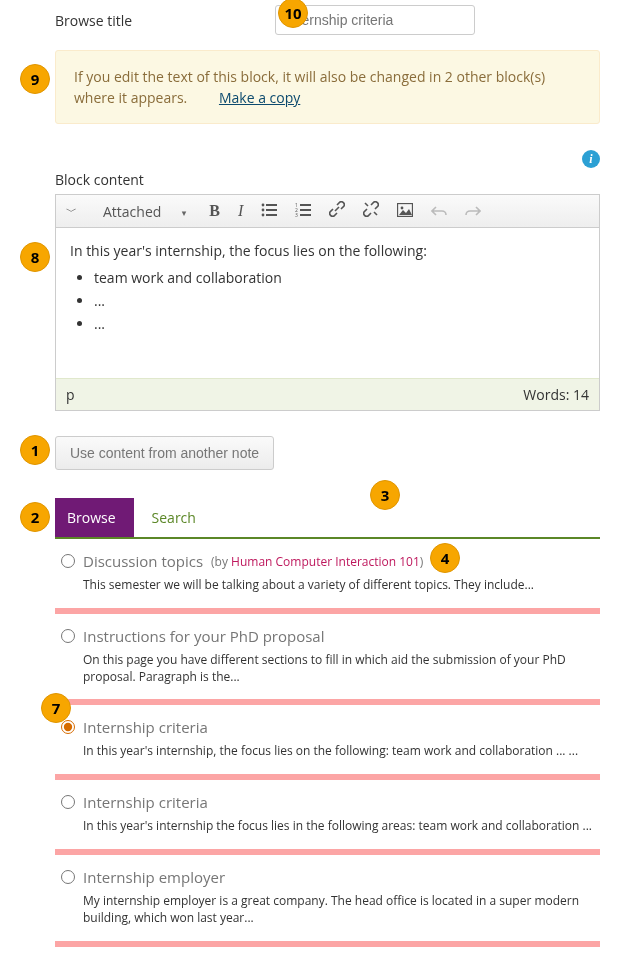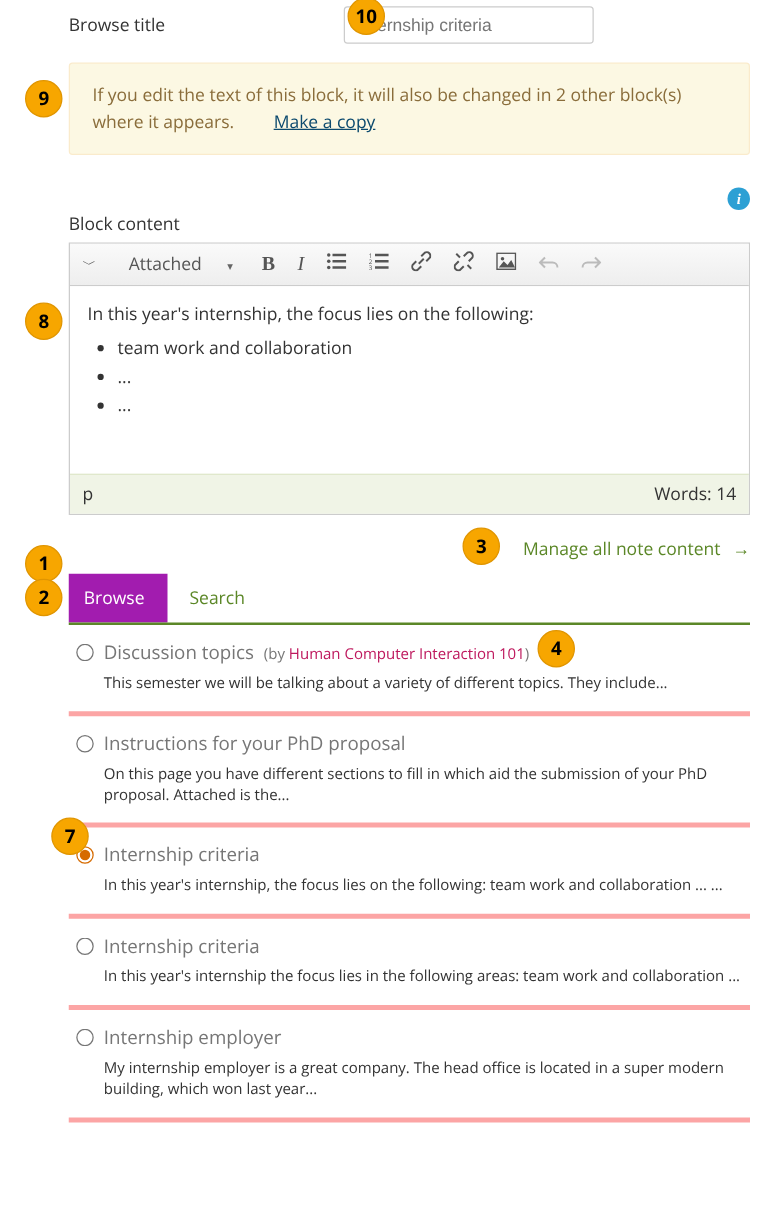--- a/index.html
+++ b/index.html
@@ -62,24 +62,24 @@
     background: linear-gradient(#fafafa,#ececec);
     border: 1px solid #ccc; border-radius: 3px;
     padding: 8px 14px; color: #777; font-size:14px;
     display:inline-block; cursor:pointer;
   }
   .manage-row { display:flex; justify-content:flex-end; padding: 18px 10px 10px 0; position:relative;}
   .manage-link { color: #5b8727; font-size:14px; text-decoration:none;}
   .arrow-right { color:#5b8727; font-weight:bold; margin-left:6px;}
   .tabs-row { display:flex; margin: 0 0 0 45px;}
   .tab { padding: 10px 18px; font-size:14px; cursor:pointer;}
-  .tab.active { background:#a21caf; color:#fff;padding-left:12px;}
+  .tab.active { background:#701a75; color:#fff;padding-left:12px;}
   .tab.inactive { color:#5b8727;}
   .list-wrap { margin: 0 10px 0 45px; border-top: 2px solid #5b8727;}
-  .note-item { border-bottom: 4px solid #fca5a5; padding: 12px 6px 14px 6px;}
+  .note-item { border-bottom: 6px solid #fca5a5; padding: 12px 6px 14px 6px;}
   .note-head { display:flex; align-items:center; gap:8px;}
   .note-title { color:#767676; font-size:15px;}
   .note-author { color:#777; font-size:12px;}
   .note-author .grp { color:#be185d;}
   .note-desc { margin: 6px 0 0 22px; font-size:12px; color:#333; line-height:1.4;}
   input[type=radio]{ accent-color:#d66b00; width:14px; height:14px; margin:0; flex-shrink:0;}
   input[type=radio]:not(:checked){ accent-color:#999;}
   .marker {
     position:absolute; width:30px; height:30px; border-radius:50%;
     background:#F7A600; color:#000; font-weight:bold; font-size:15px;
@@ -191,28 +191,25 @@
       </div>
       <div class="editor-status">
         <span>p</span>
         <span>Words: 14</span>
       </div>
     </div>
   </div>
 
   <div class="rel">
     <div class="marker" style="left:10px; top:24px;">1</div>
+    <button class="btn-secondary">Use content from another note</button>
   </div>
 
   <div class="manage-row rel">
     <div class="marker" style="right:210px; top:10px;">3</div>
-    <a class="manage-link" href="#">
-      <span>Manage all note content</span>
-      <span class="arrow-right">→</span>
-    </a>
   </div>
 
   <div class="rel">
     <div class="marker" style="left:10px; top:4px;">2</div>
     <div class="tabs-row">
       <div class="tab active">Browse</div>
       <div class="tab inactive">Search</div>
     </div>
   </div>
 
@@ -229,21 +226,21 @@
         </span>
       </div>
       <div class="note-desc">This semester we will be talking about a variety of different topics. They include...</div>
     </div>
 
     <div class="note-item">
       <div class="note-head">
         <input type="radio" name="note" style="">
         <span class="note-title">Instructions for your PhD proposal</span>
       </div>
-      <div class="note-desc">On this page you have different sections to fill in which aid the submission of your PhD proposal. Attached is the...</div>
+      <div class="note-desc">On this page you have different sections to fill in which aid the submission of your PhD proposal. Paragraph is the...</div>
     </div>
 
     <div class="note-item">
       <div class="note-head">
         <input type="radio" name="note" checked="" style="">
         <span class="note-title">Internship criteria</span>
       </div>
       <div class="note-desc">In this year's internship, the focus lies on the following: team work and collaboration ... ...</div>
     </div>
 

